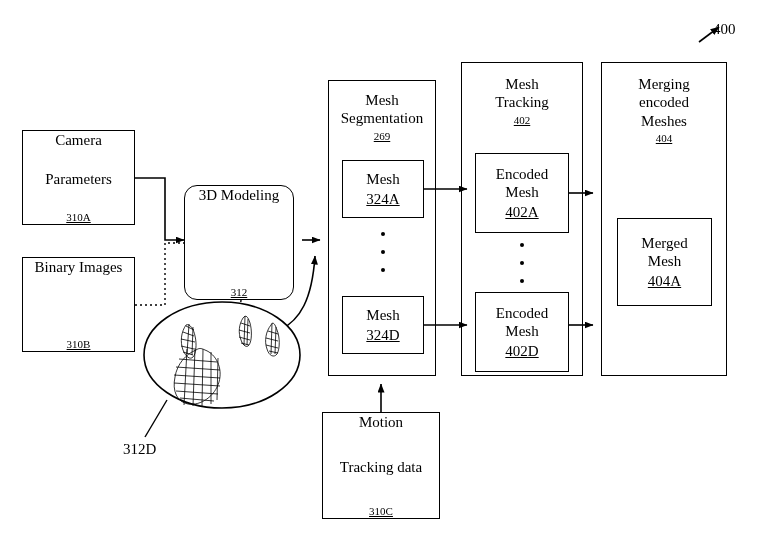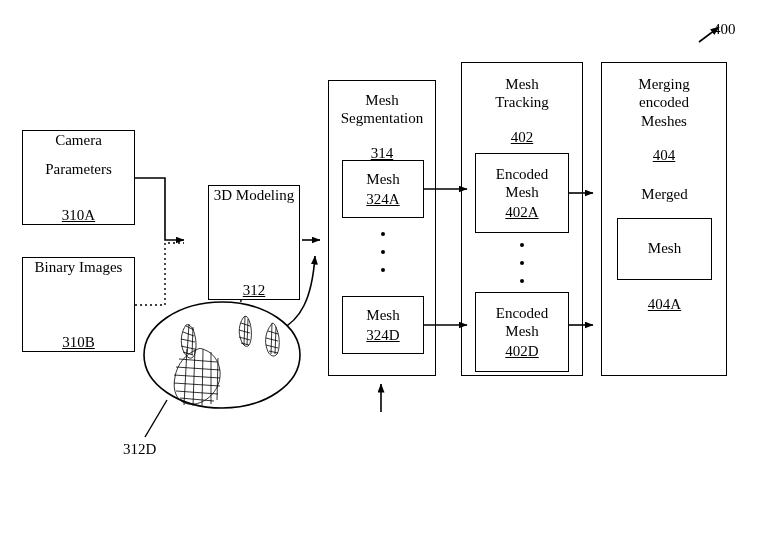--- a/index.html
+++ b/index.html
@@ -30,23 +30,23 @@
     flex-direction: column;
     align-items: center;
     justify-content: space-between;
     text-align: center;
     line-height: 1.22;
   }
   .box .ttl {
     font-size: 15px;
   }
   .box .ref {
-    font-size: 15px;
+    font-size: 11px;
     text-decoration: underline;
-    margin-top: 16px;
+    margin-top: 2px;
   }
   .inner-box {
     position: absolute;
     border: 1.6px solid #000;
     background: #fff;
     box-sizing: border-box;
     display: flex;
     flex-direction: column;
     align-items: center;
     justify-content: center;
@@ -93,29 +93,29 @@
     <div class="ttl">Camera</div>
     <div class="ttl">Parameters</div>
     <div class="ref">310A</div>
   </div>
 
   <div class="box" style="left:22px; top:257px; width:113px; height:95px;font-family:Liberation Serif, serif;">
     <div class="ttl">Binary Images</div>
     <div class="ref">310B</div>
   </div>
 
-  <div class="box" style="left:208px; top:185px; width:92px; height:115px;">
+  <div class="box" style="left:184px; top:185px; width:110px; height:115px;border-radius:13px;">
     <div class="ttl">3D Modeling</div>
     <div class="ref">312</div>
   </div>
 
   <div class="box" style="left:328px; top:80px; width:108px; height:296px; justify-content:flex-start; padding-top:10px;">
     <div class="ttl">Mesh</div>
     <div class="ttl">Segmentation</div>
-    <div class="ref">314</div>
+    <div class="ref">269</div>
   </div>
 
   <div class="inner-box" style="left:342px; top:160px; width:82px; height:58px;">
     <div class="ttl">Mesh</div>
     <div class="ref">324A</div>
   </div>
 
   <div class="dots" style="left:381px; top:232px; width:4px; height:40px;">
     <i></i>
       <i></i>
@@ -151,26 +151,31 @@
     <div class="ref">402D</div>
   </div>
 
   <div class="box" style="left:601px; top:62px; width:126px; height:314px; justify-content:flex-start; padding-top:12px;">
     <div class="ttl">Merging</div>
     <div class="ttl">encoded</div>
     <div class="ttl">Meshes</div>
     <div class="ref">404</div>
   </div>
 
-  <div class="inner-box" style="left:617px; top:218px; width:95px; height:62px;gap:36px;">
+  <div class="inner-box" style="left:617px; top:218px; width:95px; height:88px;">
     <div class="ttl">Merged</div>
     <div class="ttl">Mesh</div>
     <div class="ref">404A</div>
   </div>
 
+  <div class="box" style="left:322px; top:412px; width:118px; height:107px;">
+    <div class="ttl">Motion</div>
+    <div class="ttl">Tracking data</div>
+    <div class="ref">310C</div>
+  </div>
 
   <div class="label" style="left:123px; top:441px;">312D</div>
 
   <svg class="overlay" viewBox="0 0 758 556">
     <defs>
       <marker id="arrow" markerWidth="9" markerHeight="7" refX="8.5" refY="3.5" orient="auto" markerUnits="userSpaceOnUse">
         <path d="M0,0 L9,3.5 L0,7 z" fill="#000"></path>
       </marker>
       <marker id="arrowsm" markerWidth="8" markerHeight="6.5" refX="7.6" refY="3.25" orient="auto" markerUnits="userSpaceOnUse">
         <path d="M0,0 L8,3.25 L0,6.5 z" fill="#000"></path>

